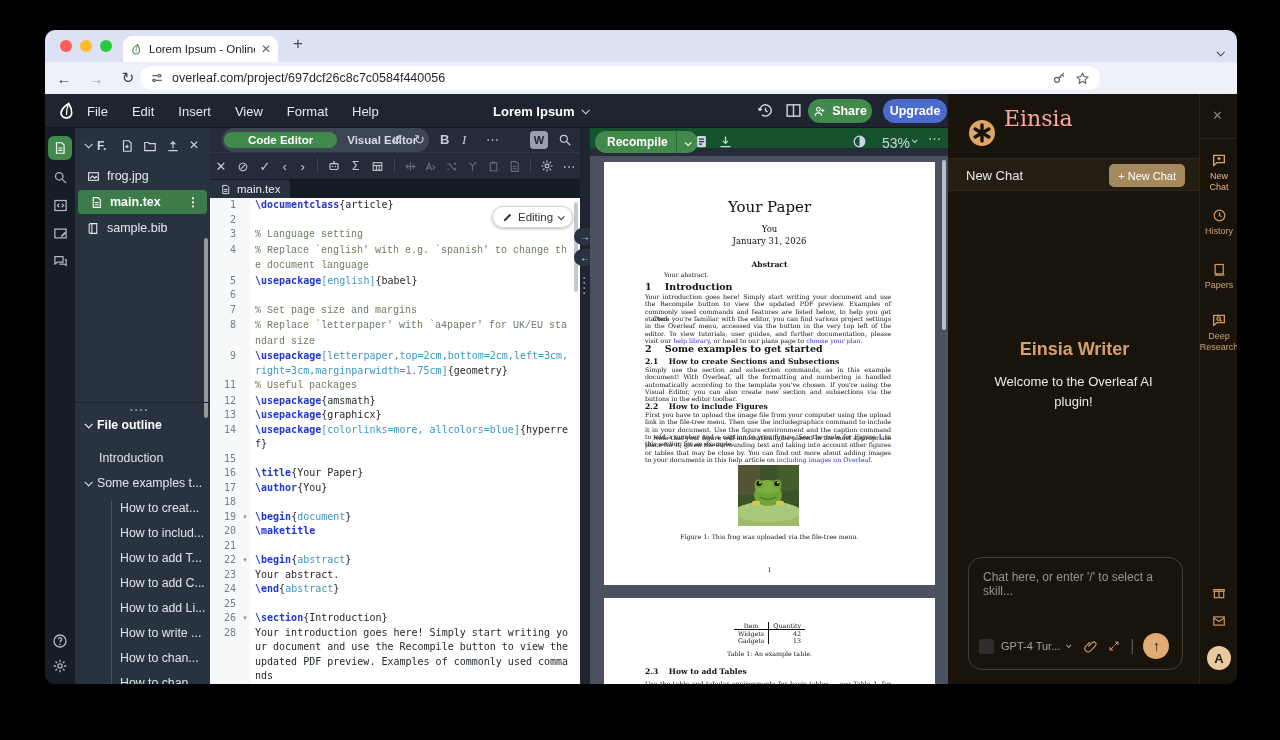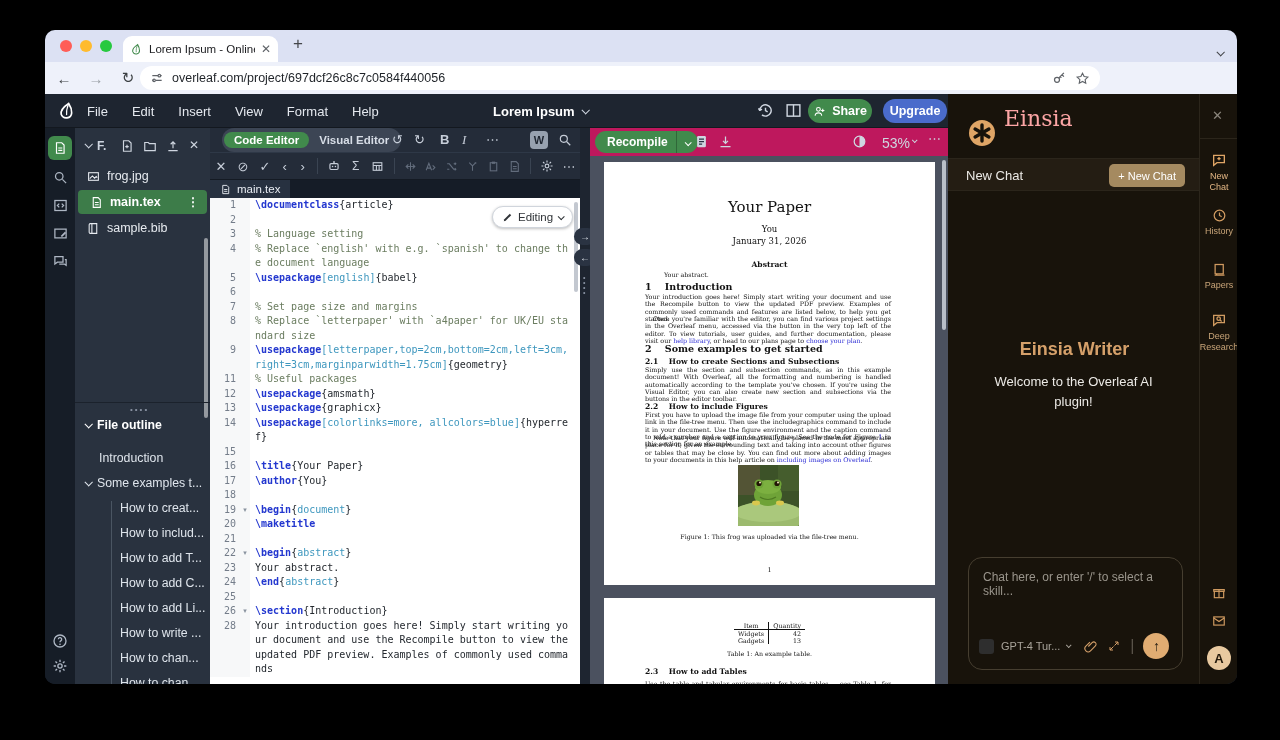--- a/index.html
+++ b/index.html
@@ -43,44 +43,44 @@
   .tree-row.sel { left:3px; width:129px; background:#3d7c49; border-radius:4px; font-weight:600; color:#fff; }
   .outline { position:absolute; left:0; top:274px; width:135px; height:282px; border-top:1px solid #1b222c; }
   .ol-row { position:absolute; width:135px; height:22px; display:flex; align-items:center; gap:6px; color:#dfe5ec; font-size:12.3px; white-space:nowrap; overflow:hidden; }
   .guide { position:absolute; left:36px; width:1px; background:#4a5562; }
   .sb { position:absolute; background:rgba(255,255,255,.5); border-radius:2px; }
 
   
   .ed-tb1 { position:absolute; left:165px; top:34px; width:370px; height:24px; background:#242c39; }
   .ed-tb2 { position:absolute; left:165px; top:58px; width:370px; height:28px; background:#242c39; border-top:1px solid #2e3847; border-bottom:1px solid #141a23; display:flex; align-items:center; }
   .seg { position:absolute; left:12px; top:0px; height:24px; background:#3c4554; border-radius:13px; display:flex; align-items:center; padding:2px; }
-  .seg .on { background:#418a4c; color:#fff; border-radius:11px; padding:2px 10px; font-size:11.5px; font-weight:600; }
+  .seg .on { background:#418a4c; color:#fff; border-radius:11px; padding:2px 24px; font-size:11.5px; font-weight:600; }
   .seg .off { color:#d7dde6; padding:2px 10px; font-size:11.5px; font-weight:600; }
   .tbi { color:#c6cdd8; font-size:13px; line-height:1; text-align:center; }
   .dim { color:#626c7c; }
   .ed-tabbar { position:absolute; left:165px; top:86px; width:370px; height:18px; background:#151c27; }
   .ed-tab { position:absolute; left:0; top:0; height:18px; padding:0 10px; background:#273140; display:flex; align-items:center; gap:6px; color:#e8ecf2; font-size:11.5px; }
   .code { position:absolute; left:165px; top:104px; width:370px; height:486px; background:#fff; overflow:hidden; font-family:"DejaVu Sans Mono", monospace; }
   .code-row { display:flex; line-height:14.5px; font-size:10px; }
   .gut { flex:0 0 30px; text-align:right; color:#747d8a; background:#f7f8f9; padding-right:4px; user-select:none; }
   .fold { flex:0 0 10px; color:#8a93a0; font-size:7px; background:#f7f8f9; text-align:center; font-family:"Liberation Sans",sans-serif; }
   .ctext { flex:1; padding-left:5px; padding-right:10px; white-space:pre-wrap; word-break:break-all; color:#24292f; }
   .tk-c { color:#2337cf; font-weight:bold; }
   .tk-o { color:#3e97be; }
-  .tk-m { color:#6b7d60; }
+  .tk-m { color:#6b7d60;font-family:Liberation Mono, monospace; }
   .tk-t { color:#24292f; }
   .edit-pill { position:absolute; left:447px; top:112px; height:22px; padding:0 9px; background:#fff; border:1px solid #d0d5dc; border-radius:12px; box-shadow:0 1px 3px rgba(0,0,0,.25); display:flex; align-items:center; gap:5px; font-size:11.5px; color:#2f3337; }
 
   
   .divider { position:absolute; left:535px; top:34px; width:10px; height:556px; background:#1e2530; }
   .div-pill { position:absolute; width:22px; height:17px; background:#2a3342; border-radius:9px; color:#dfe5ec; font-size:10px; display:flex; align-items:center; justify-content:center; }
 
   
   .pdf { position:absolute; left:545px; top:34px; width:358px; height:556px; background:#242c39; }
-  .pdf-tb { position:absolute; left:0; top:0; width:358px; height:28px; background:#be185d; }
+  .pdf-tb { position:absolute; left:0; top:0; width:358px; height:20px; background:#14532d; }
   .recompile { position:absolute; left:5px; top:3px; height:22px; background:#418a4c; border-radius:12px; display:flex; align-items:center; color:#fff; font-size:12px; font-weight:600; }
   .pdf-view { position:absolute; left:0; top:28px; width:358px; height:528px; background:#4b515f; overflow:hidden; }
   .page { position:absolute; left:14px; width:331px; background:#fff; font-family:"DejaVu Serif", serif; color:#111; }
   .pg-body { position:absolute; left:41px; width:246px; font-size:6.3px; line-height:1.17; text-align:justify; }
   .pg-h1 { font-size:9.5px; font-weight:bold; white-space:pre; }
   .pg-h2 { font-size:7.6px; font-weight:bold; white-space:pre; }
   .pdf-link { color:#2b2bd4; }
   .pdf-table { border-collapse:collapse; font-size:6.3px; margin:0 auto; }
   .pdf-table td, .pdf-table th { padding:0 4px; font-weight:normal; }
   .pdf-table td+td, .pdf-table th+th { border-left:.7px solid #111; text-align:right; }

